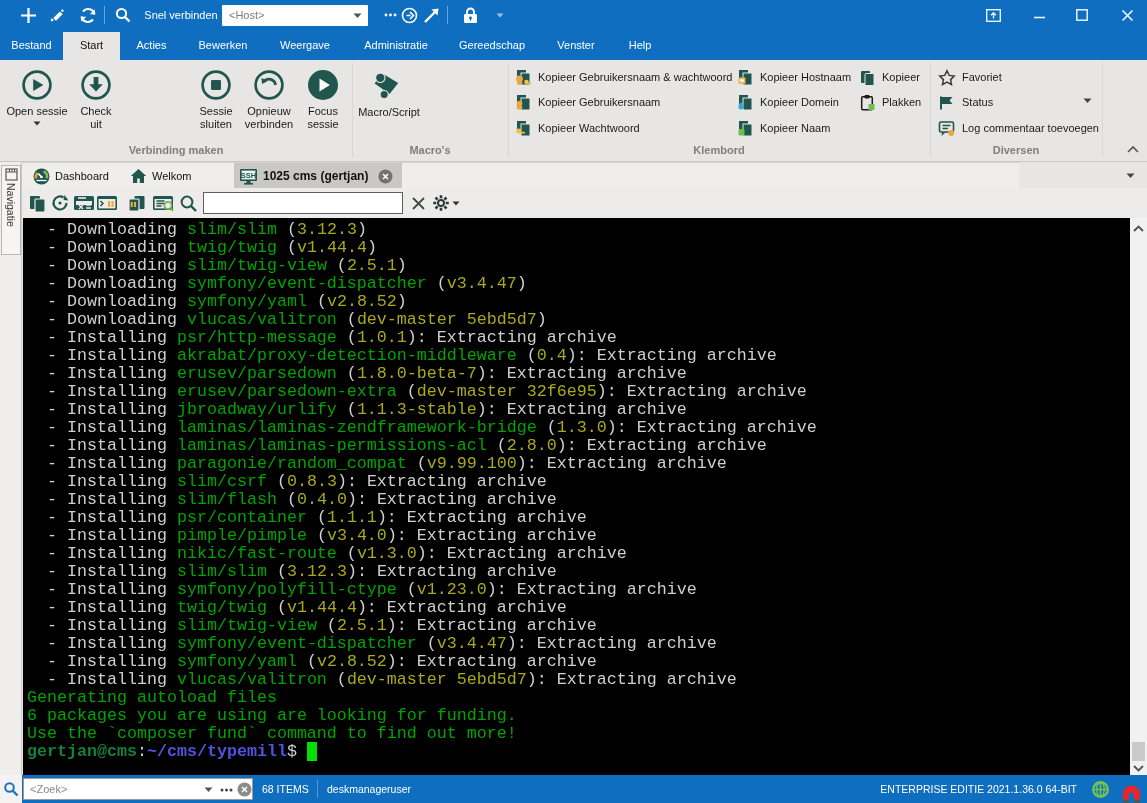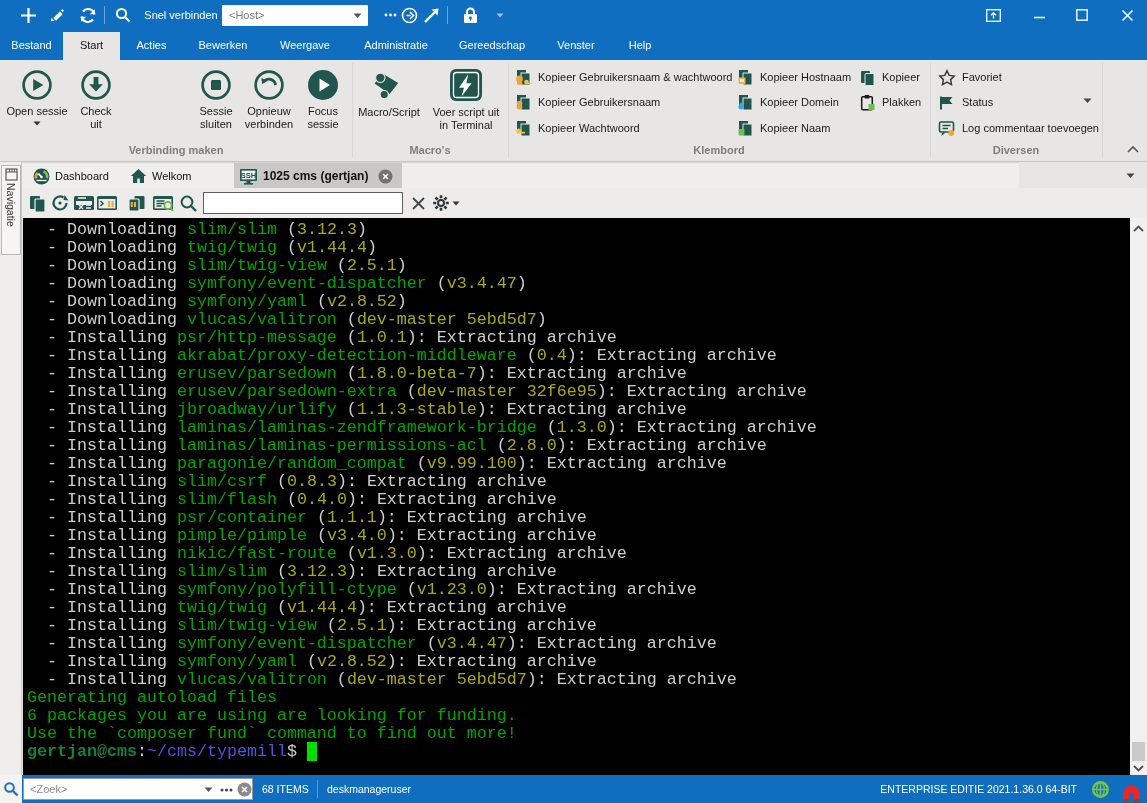--- a/index.html
+++ b/index.html
@@ -27,21 +27,21 @@
 
 #toolbar{left:0;top:188px;width:1147px;height:30px;background:#edeceb}
 
 #nav{left:0;top:162px;width:22px;height:613px;background:#efeeec;border-right:1px solid #c9c8c6}
 #navtab{position:absolute;left:1px;top:3px;width:20px;height:90px;background:#f6f5f4;border:1px solid #b9b8b6}
 #navtab .vtxt{writing-mode:vertical-lr;font-size:10.5px;color:#3a3a3a;margin-top:2px;margin-left:3px}
 
 #term{left:23px;top:218px;width:1107px;height:557px;background:#000;overflow:hidden}
 #term pre{font-family:"Liberation Mono",monospace;font-size:16.66px;line-height:18px;color:#cfcfcf;position:absolute;left:4px;top:3px;white-space:pre}
 #term i{font-style:normal}
-.g{color:#00a400}.y{color:#a9a91c}.p{color:#15803d;font-weight:bold}.b{color:#5252e0;font-weight:normal}
+.g{color:#00a400}.y{color:#a9a91c}.p{color:#15803d;font-weight:bold}.b{color:#5252e0;font-weight:bold}
 .cur{background:#00df00}
 
 #sbar{left:1130px;top:218px;width:17px;height:557px;background:#f1f1f1}
 #sbthumb{position:absolute;left:2px;top:524px;width:13px;height:19px;background:#c9c9c9}
 
 #status{left:0;top:775px;width:1147px;height:28px;background:#0f6ec0;color:#fff;font-size:10.5px}
 #zoekbox{position:absolute;left:23px;top:3px;width:230px;height:22px;background:#fff;border:1px solid #9a9a9a;color:#8a8a8a;font-size:11px;line-height:20px;padding-left:6px}
 .sep-w{position:absolute;top:5px;width:1px;height:18px;background:#5a97d2}
 svg{display:block}
 </style></head><body>
@@ -202,28 +202,20 @@
       <div class="lbl">Focus<br>sessie</div>
     </div>
 
   <div class="bigbtn" style="left:344px;width:90px">
       <svg width="36" height="36" viewBox="0 0 36 36" style="margin:7px auto 0">
         <path d="M11 6.2L27.2 16 18.6 27 3.6 16.6z" fill="#21564e"></path>
         <circle cx="9.3" cy="10.8" r="4.7" fill="#21564e" stroke="#e7e6e4" stroke-width="1.1"></circle>
         <circle cx="13.2" cy="27.6" r="4.1" fill="#21564e" stroke="#e7e6e4" stroke-width="1.1"></circle>
       </svg>
       <div class="lbl">Macro/Script</div>
-    </div>
-  <div class="bigbtn" style="left:421px;width:90px">
-      <svg width="36" height="36" viewBox="0 0 36 36" style="margin:7px auto 0">
-        <rect x="2" y="2" width="32" height="32" rx="6" fill="#21564e"></rect>
-        <rect x="5.5" y="5.5" width="25" height="25" rx="3" fill="none" stroke="#fff" stroke-width="1.3"></rect>
-        <path d="M20.3 7.2L11 20.8h5L13.6 29.4 23.6 16.2h-5.2z" fill="#fff"></path>
-      </svg>
-      <div class="lbl">Voer script uit<br>in Terminal</div>
     </div>
 
   <div class="smbtn" style="left:515px;top:6px"><svg width="17" height="17" viewBox="0 0 17 17">
         <rect x="2" y="1" width="9" height="12" fill="#21564e"></rect>
         <rect x="6" y="4" width="9" height="12" fill="#21564e" stroke="#e7e6e4" stroke-width="1"></rect>
         <circle cx="4.5" cy="10" r="3.4" fill="#eca83f"></circle>
         <rect x="2" y="12.2" width="5.4" height="3.6" rx="1.6" fill="#eca83f"></rect>
         <circle cx="11.5" cy="13" r="2.3" fill="#f3c04a"></circle>
         <rect x="12.5" y="13.6" width="4" height="1.6" fill="#f3c04a"></rect>
       </svg>Kopieer Gebruikersnaam &amp; wachtwoord</div>

